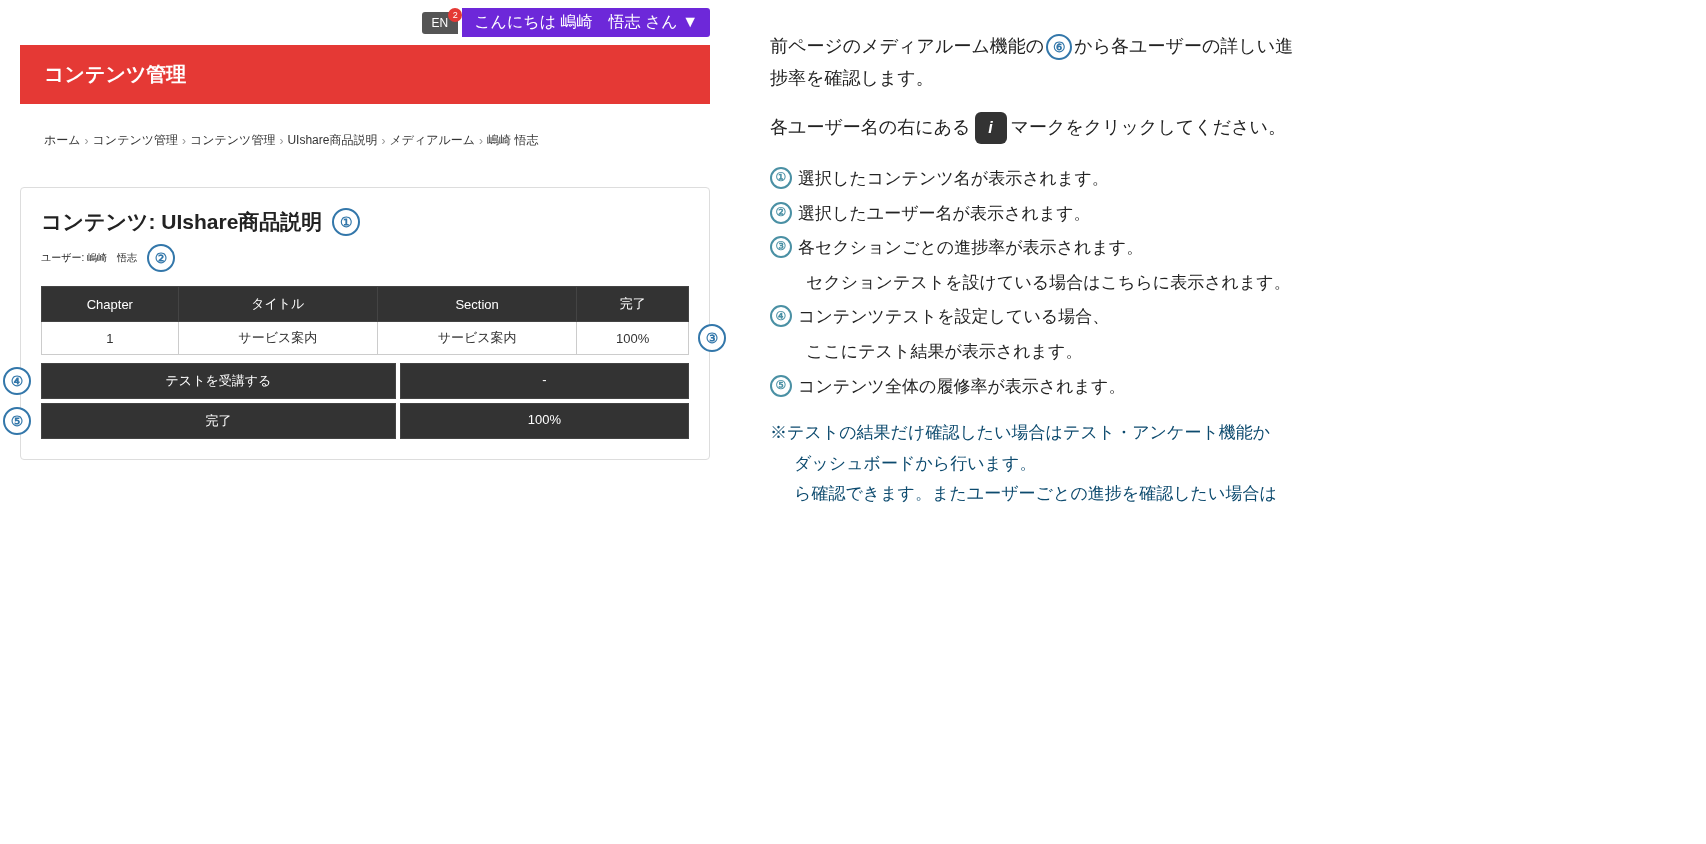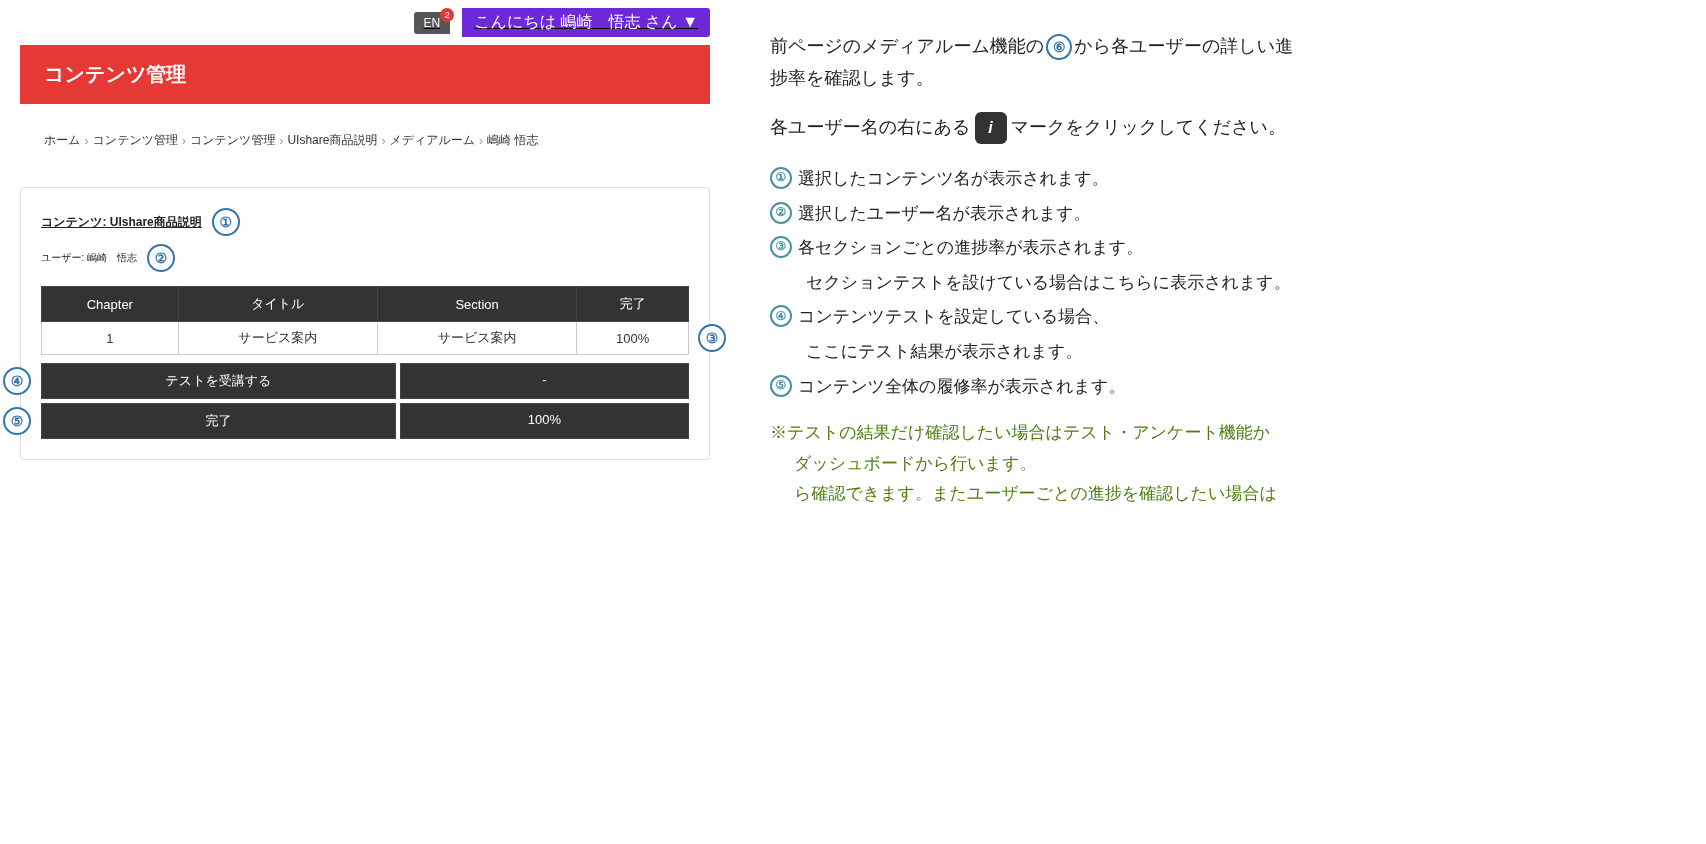--- a/index.html
+++ b/index.html
@@ -102,24 +102,23 @@
       position: relative;
     }
 
     .content-title-row {
       display: flex;
       align-items: center;
       gap: 10px;
       margin-bottom: 8px;
     }
     .content-title {
-      font-size: 12px;
+      font-size: 21px;
       font-weight: bold;
       color: #222;
-      text-decoration: underline;
     }
     .circle-num {
       width: 28px;
       height: 28px;
       border-radius: 50%;
       border: 2px solid #37a;
       color: #37a;
       display: inline-flex;
       align-items: center;
       justify-content: center;
@@ -219,37 +218,37 @@
       font-weight: bold;
       flex-shrink: 0;
       margin-top: 3px;
       margin-right: 4px;
     }
     .annotation-line.sub {
       padding-left: 36px;
     }
 
     .note-text {
-      color: #4d7c0f;
+      color: #0c4a6e;
       font-size: 17px;
       line-height: 1.8;
       margin-top: 16px;
     }
     .note-text .indent {
       padding-left: 24px;
       display: block;
     }
   </style>
 </head>
 <body>
 
 <div class="left-panel">
 
   <div class="top-nav">
-    <div style="display:flex; align-items:center; gap:10px;text-decoration:underline;">
+    <div style="display:flex; align-items:center; gap:2px;">
       <div class="lang-btn">
         <span>EN</span>
         <span class="badge">2</span>
       </div>
       <div class="user-btn">
         <span>こんにちは 嶋崎　悟志 さん ▼</span>
       </div>
     </div>
   </div>
 

